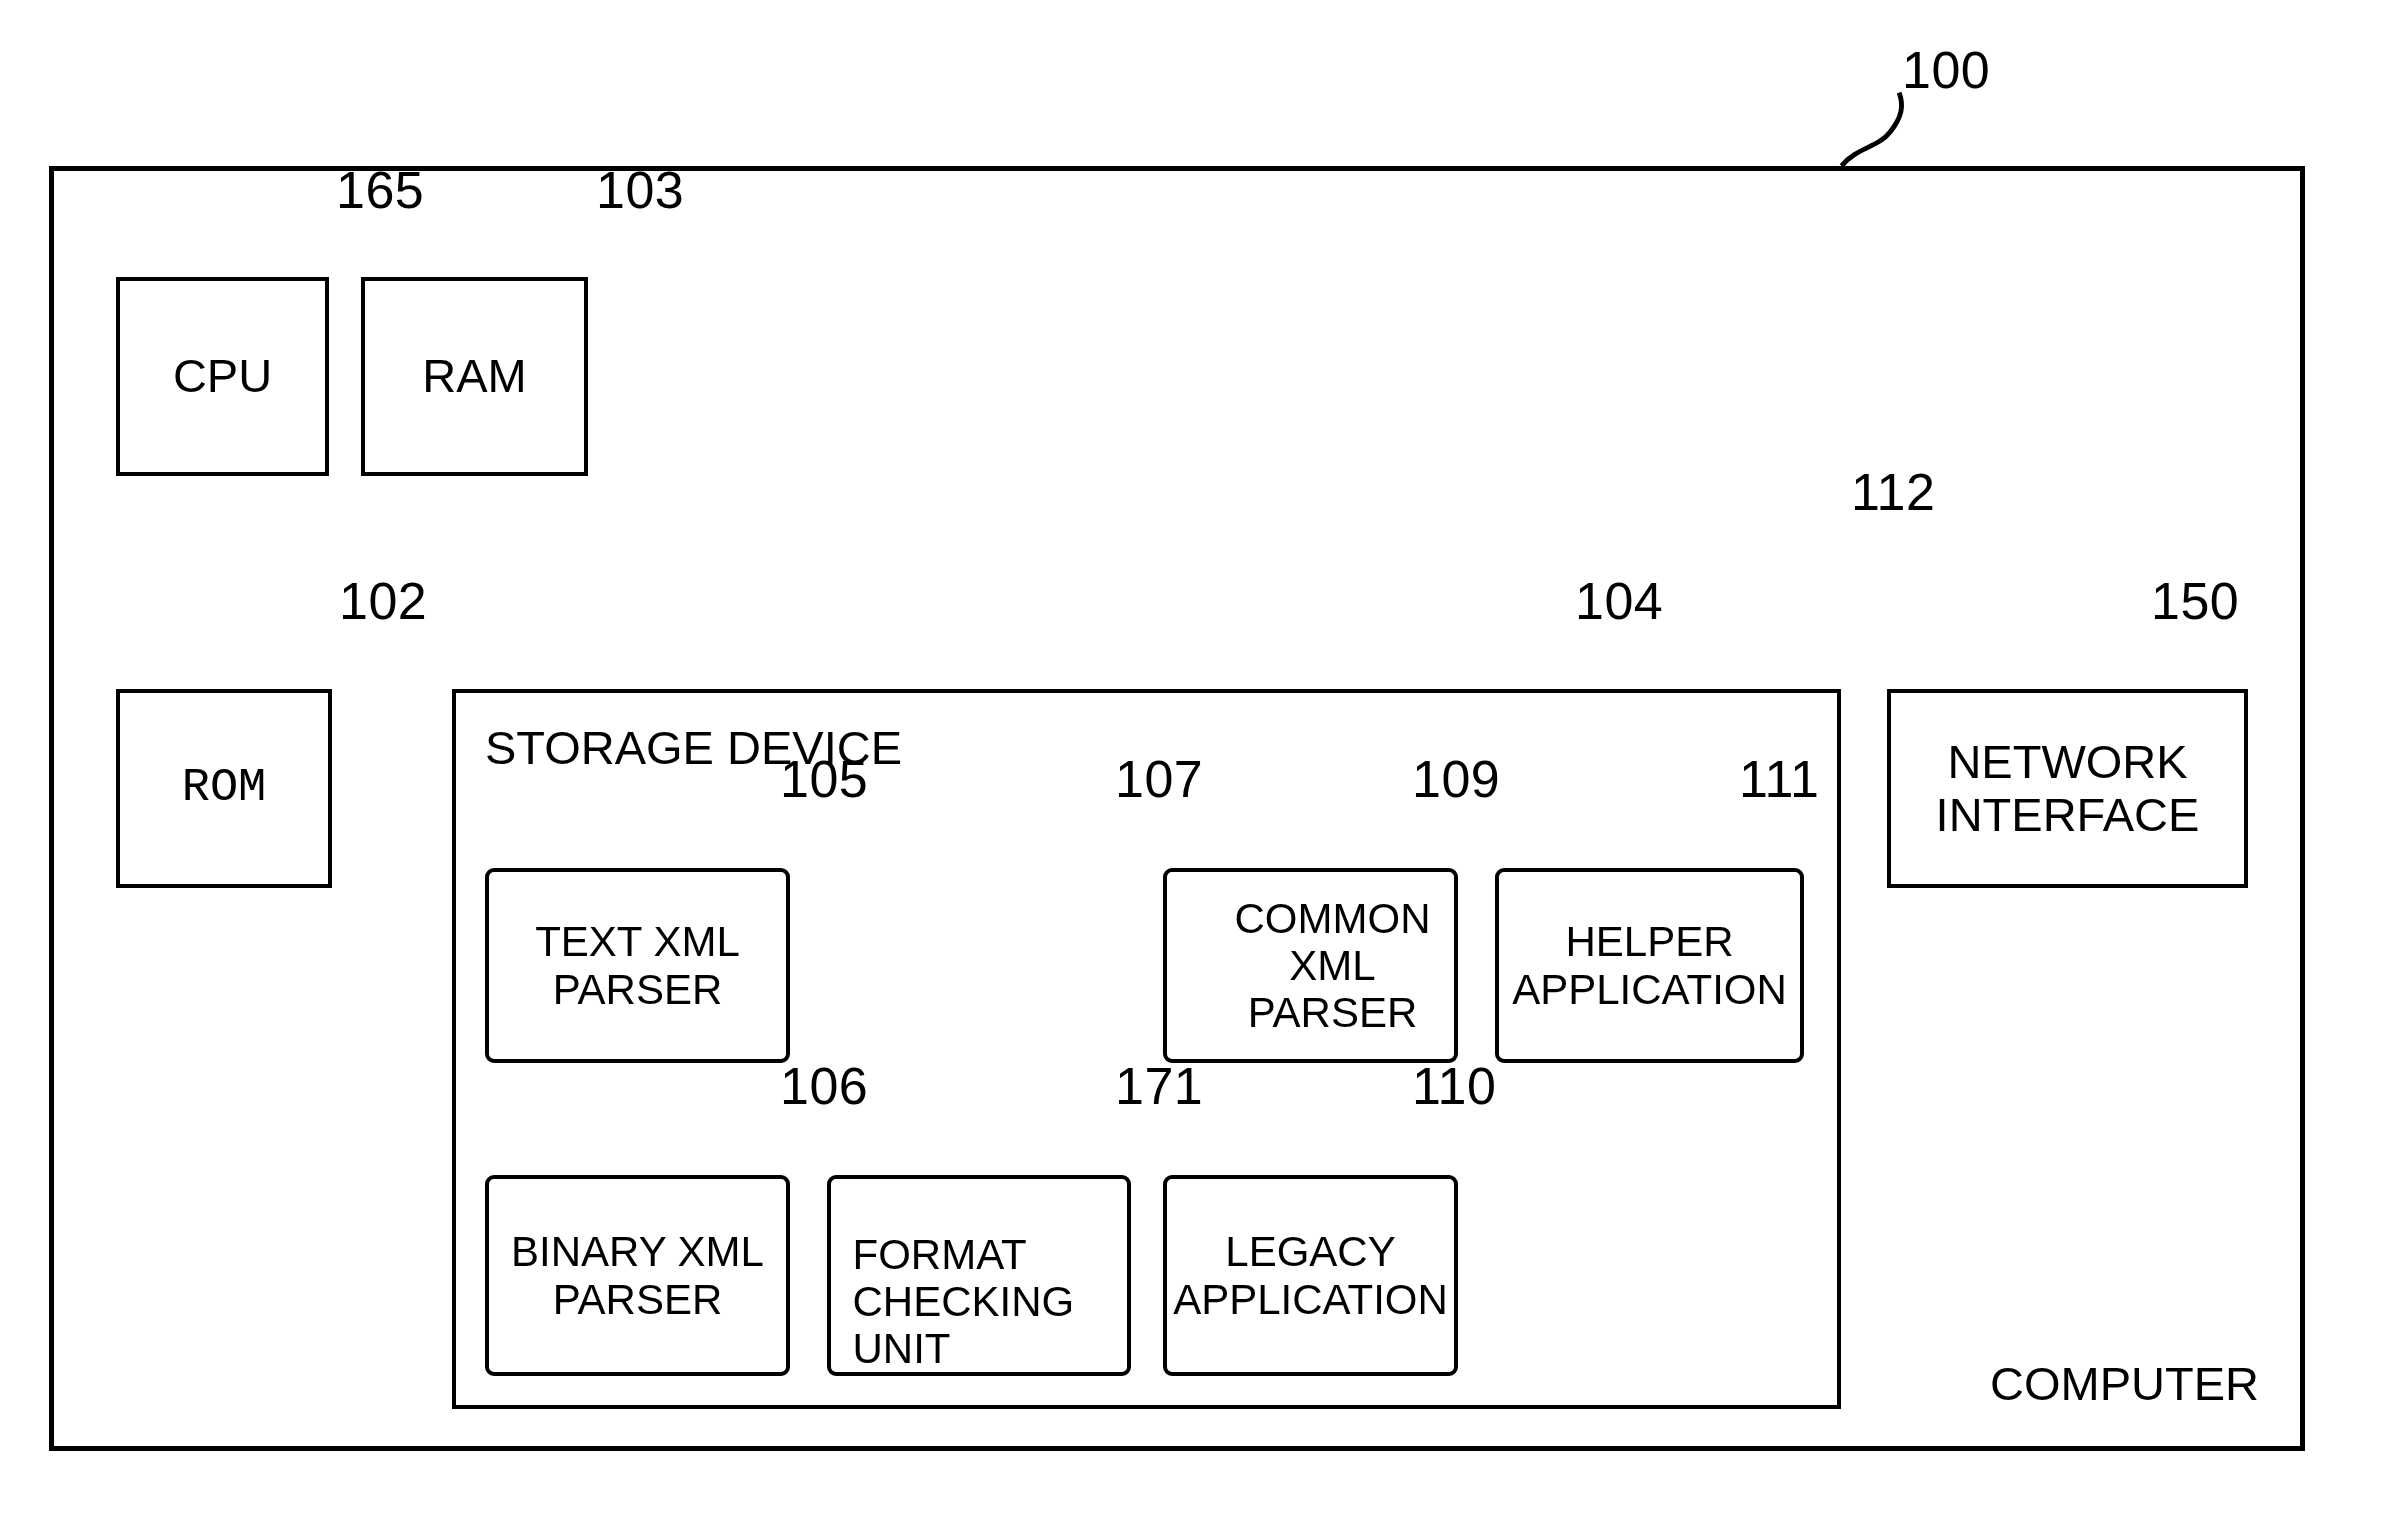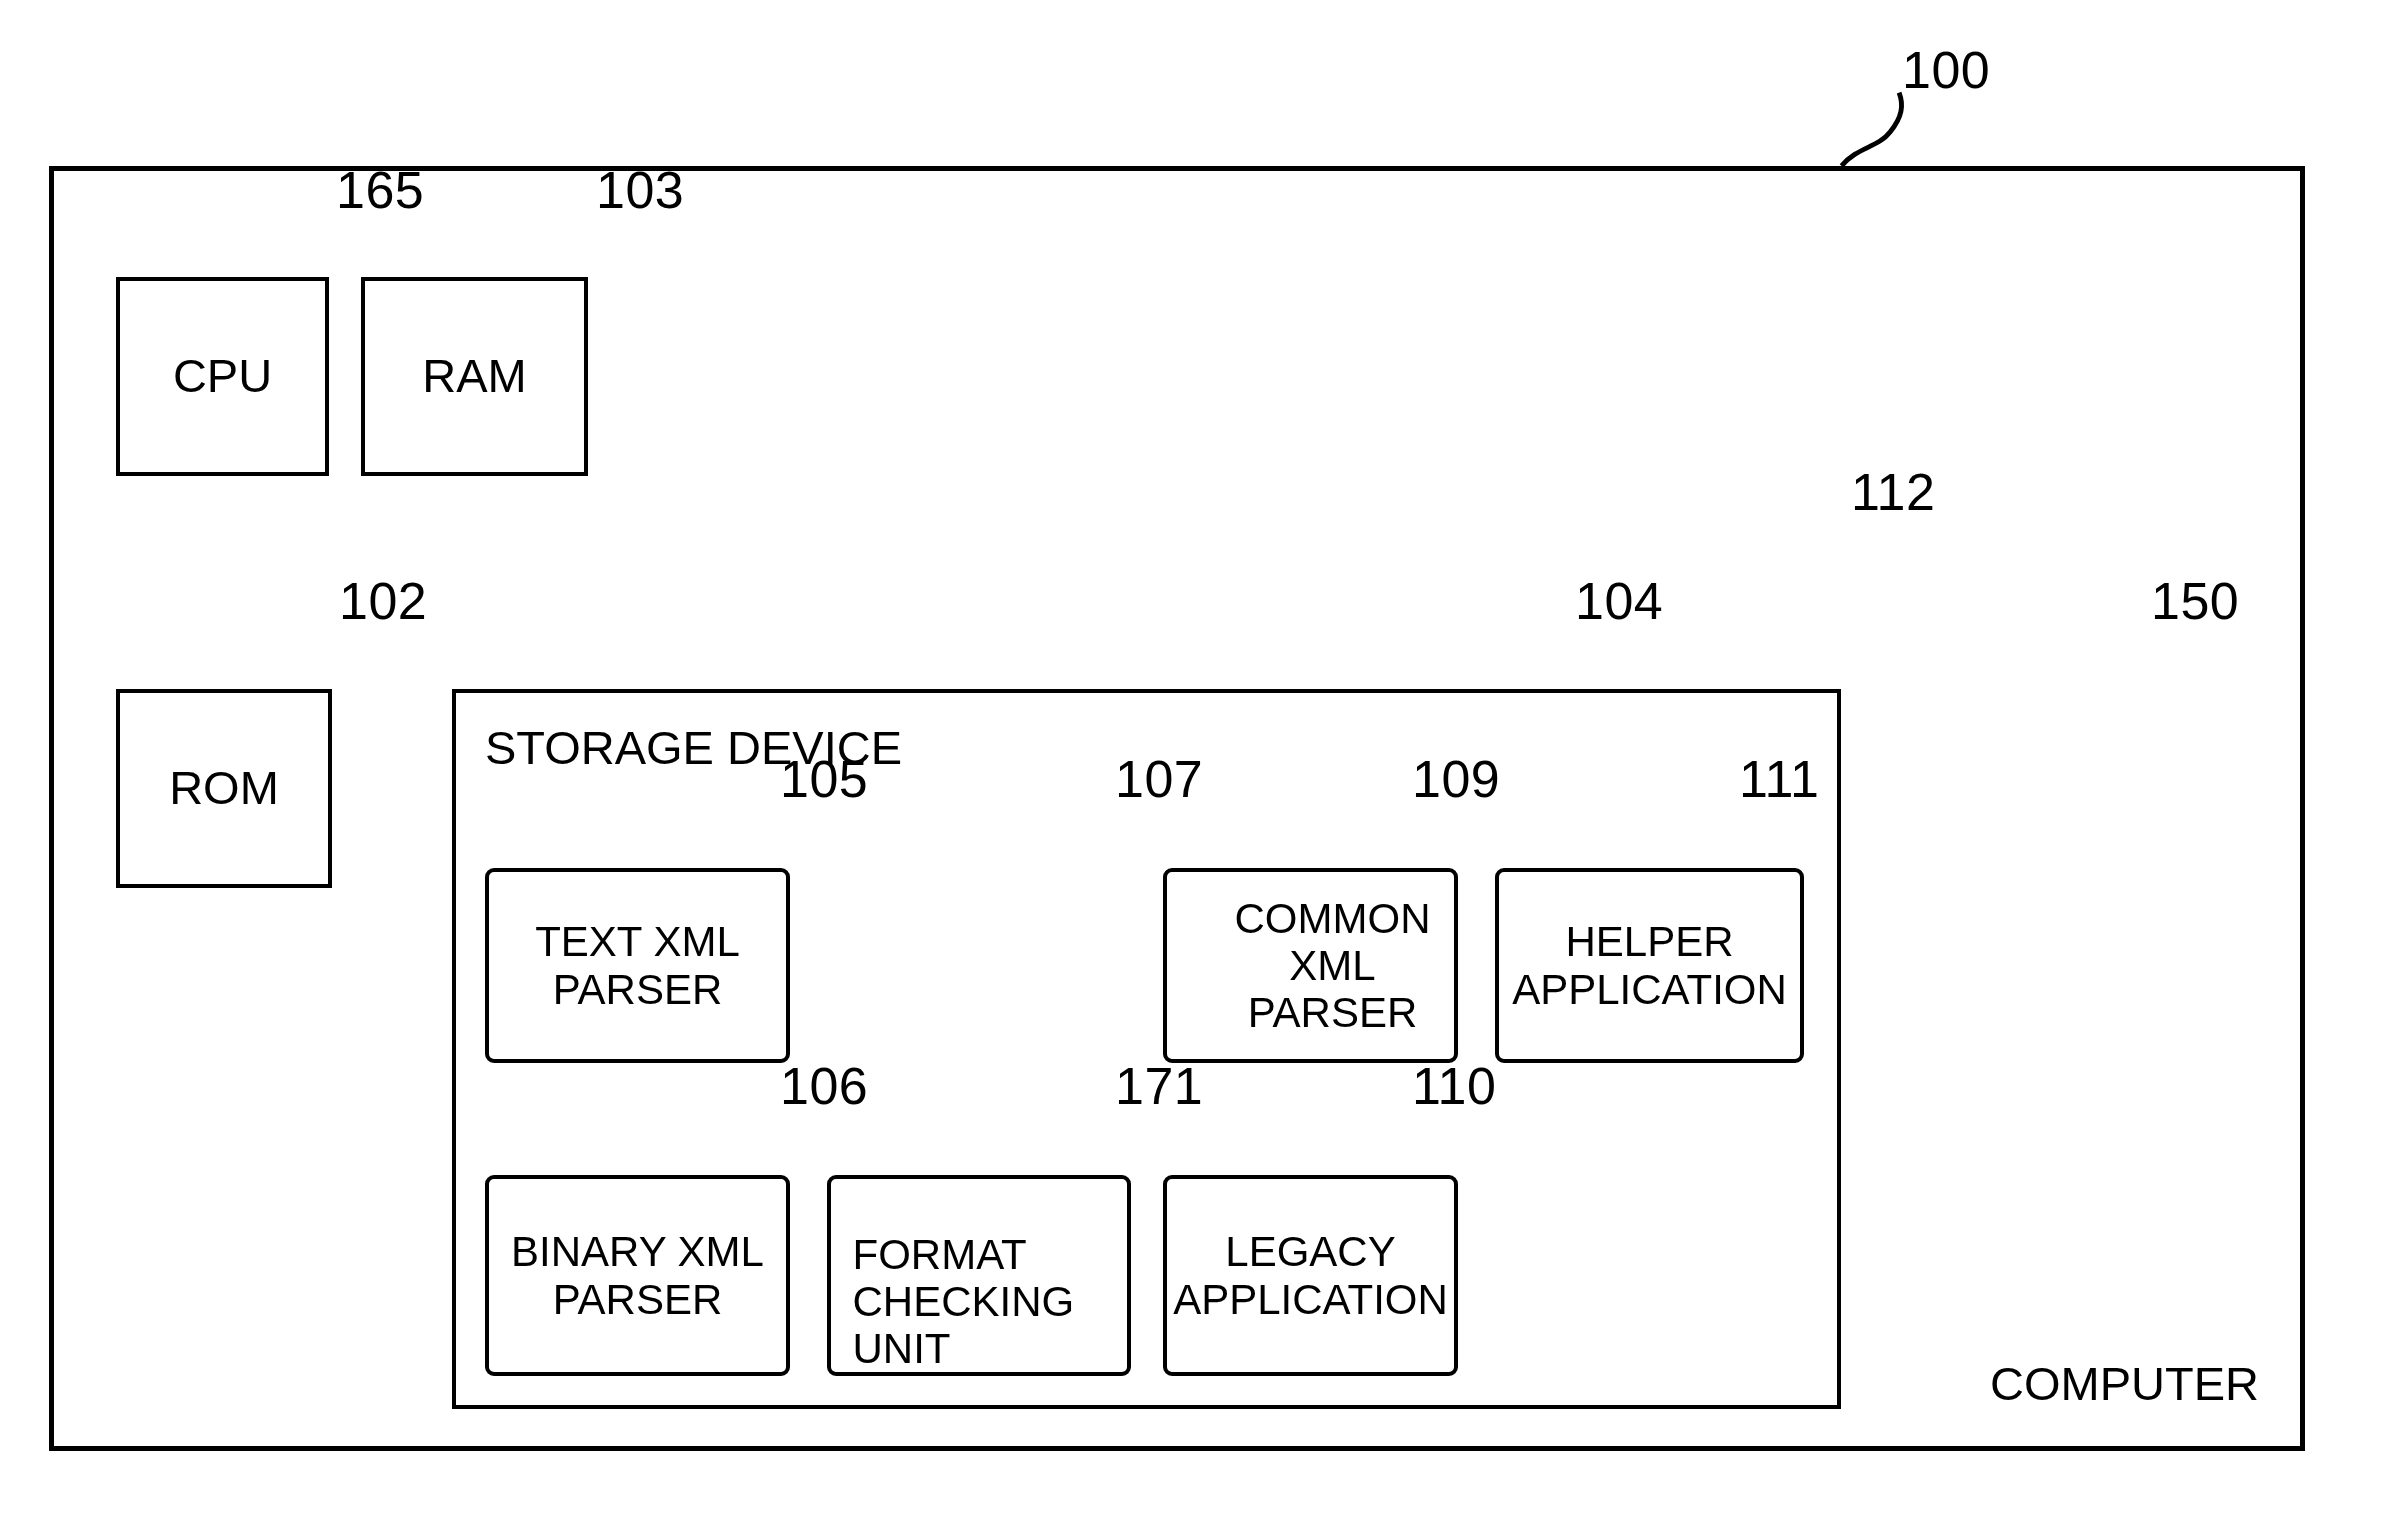--- a/index.html
+++ b/index.html
@@ -119,27 +119,31 @@
   <div class="box unit-text" style="left:116px; top:277px; width:213px; height:199px;">
     <span>CPU</span>
   </div>
   <span class="lbl ref-num" style="left:336px; top:164px;">165</span>
 
   <div class="box unit-text" style="left:361px; top:277px; width:227px; height:199px;">
     <span>RAM</span>
   </div>
   <span class="lbl ref-num" style="left:596px; top:164px;">103</span>
 
-  <div class="box unit-text" style="left:116px; top:689px; width:216px; height:199px;">
+  <div class="box unit-text" style="left:116px; top:689px; width:216px; height:199px;font-family:Liberation Mono, monospace;">
     <span>ROM</span>
   </div>
   <span class="lbl ref-num" style="left:339px; top:575px;">102</span>
 
   <span class="lbl ref-num" style="left:1851px; top:466px;">112</span>
 
+  <div class="box unit-text" style="left:1887px; top:689px; width:361px; height:199px; flex-direction:column;">
+    <span>NETWORK</span>
+    <span>INTERFACE</span>
+  </div>
   <span class="lbl ref-num" style="left:2151px; top:575px;">150</span>
 
   <div class="box" style="left:452px; top:689px; width:1389px; height:720px;"></div>
   <span class="storage-title" style="left:485px; top:720px;text-align:center;">STORAGE DEVICE</span>
   <span class="lbl ref-num" style="left:1575px; top:575px;">104</span>
 
   <div class="box inner-text" style="left:485px; top:868px; width:305px; height:195px; flex-direction:column;">
     <span>TEXT XML</span>
     <span>PARSER</span>
   </div>

